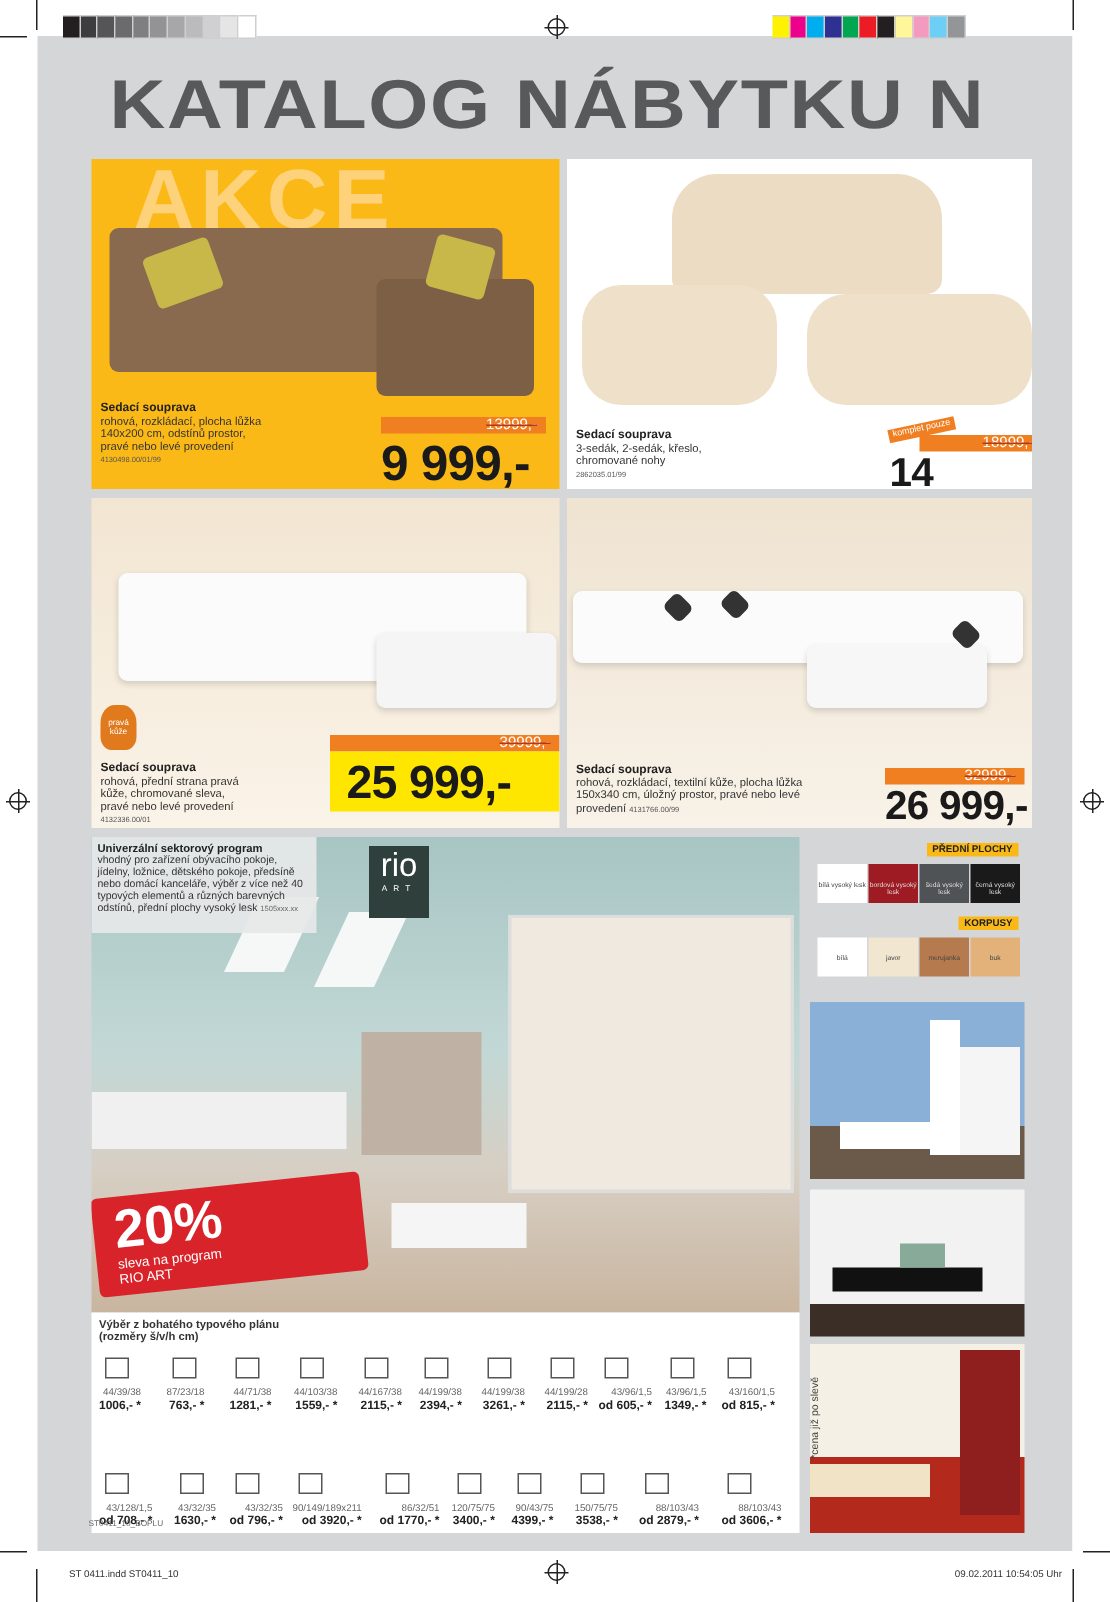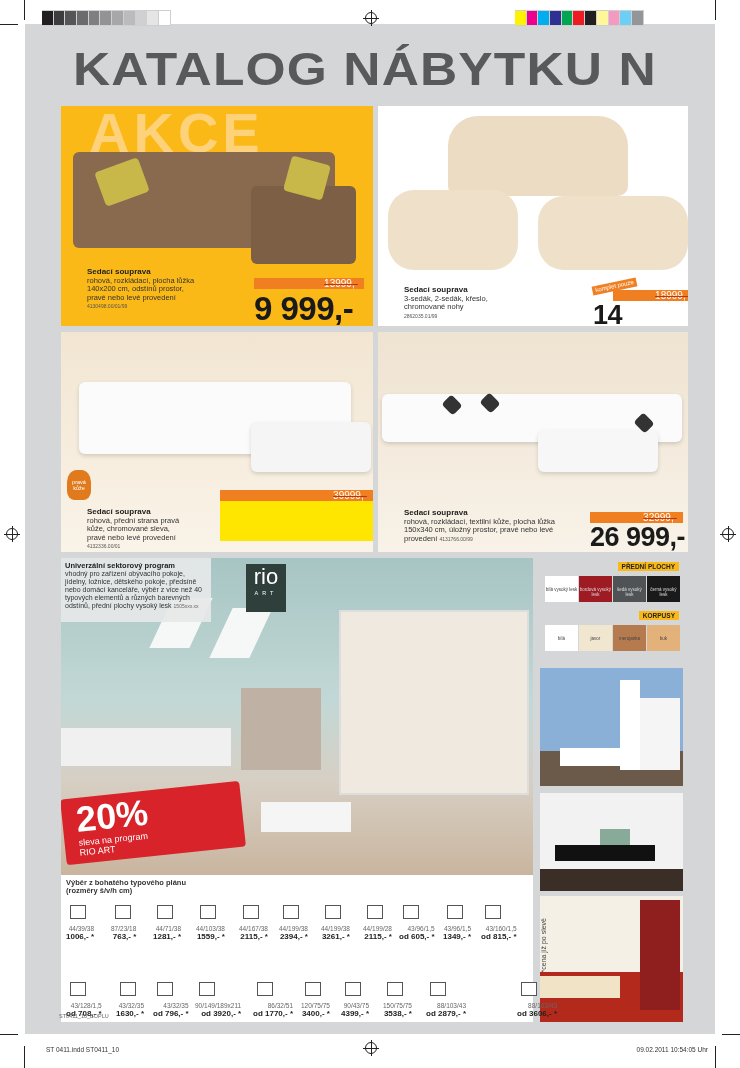--- a/index.html
+++ b/index.html
@@ -12,21 +12,21 @@
   .reg { position: absolute; width: 12px; height: 12px; border: 1px solid #222; border-radius: 50%; }
   .reg::before { content: ""; position: absolute; left: 5px; top: -3px; width: 1px; height: 16px; background: #222; }
   .reg::after { content: ""; position: absolute; top: 5px; left: -3px; height: 1px; width: 16px; background: #222; }
   .title { position: absolute; left: 73px; top: 46px; font-size: 46px; font-weight: 900; color: #58595b; letter-spacing: 1px; white-space: nowrap; font-family: "Liberation Sans", sans-serif; line-height: 1; transform: scaleX(1.12); transform-origin: left; }
   .panel { position: absolute; overflow: hidden; }
   .p1 { left: 61px; top: 106px; width: 312px; height: 220px; background: #fbb917; }
   .p2 { left: 378px; top: 106px; width: 310px; height: 220px; background: #ffffff; }
   .p3 { left: 61px; top: 332px; width: 312px; height: 220px; background: linear-gradient(#f2e6d2, #faf3e8); }
   .p4 { left: 378px; top: 332px; width: 310px; height: 220px; background: linear-gradient(#efe3d1, #f8f2e8); }
   .akce { position: absolute; left: 28px; top: -6px; font-size: 56px; font-weight: 900; color: #fdd27a; letter-spacing: 4px; }
-  .desc { position: absolute; left: 6px; font-size: 7.5px; color: #333; line-height: 8.5px; margin-left: 20px; }
+  .desc { position: absolute; left: 6px; font-size: 7.5px; color: #333; line-height: 8.5px; }
   .desc b { display: block; font-size: 8px; color: #222; }
   .desc .code { font-size: 5px; color: #555; }
   .oldprice { position: absolute; height: 11px; background: #f07f22; color: #fff; font-size: 10px; text-align: right; padding-right: 6px; line-height: 11px; }
   .oldprice span { text-decoration: line-through; text-decoration-color: #b3391c; }
   .newprice { position: absolute; font-size: 27px; font-weight: 900; color: #1a1a1a; letter-spacing: -0.5px; line-height: 1; }
   .yellowbox { position: absolute; background: #ffe600; }
   .sofa { position: absolute; border-radius: 6px; }
   .pillow { position: absolute; border-radius: 4px; }
   .badge-kuze { position: absolute; left: 6px; top: 138px; width: 24px; height: 30px; background: #e07a1d; border-radius: 40% 40% 30% 30%; color: #fff; font-size: 5.5px; text-align: center; padding-top: 9px; line-height: 6px; }
   .komplet { position: absolute; left: 214px; top: 176px; background: #f07f22; color: #fff; font-size: 6px; padding: 1px 3px; transform: rotate(-12deg); line-height: 7px; }
@@ -141,20 +141,21 @@
   <div class="badge-kuze">pravá kůže</div>
   <div class="desc" style="top:176px;">
     <b>Sedací souprava</b>
     <span>rohová, přední strana pravá</span><br>
     <span>kůže, chromované sleva,</span><br>
     <span>pravé nebo levé provedení</span><br>
     <span class="code">4132336.00/01</span>
   </div>
   <div class="oldprice" style="left:159px;top:158px;width:153px;"><span>39999,-</span></div>
   <div class="yellowbox" style="left:159px;top:169px;width:153px;height:40px;"></div>
+  <div class="newprice" style="left:170px;top:174px;font-size:31px;">25 999,-</div>
 </div>
 
 <div class="panel p4">
   <div class="sofa" style="left:4px;top:62px;width:300px;height:48px;background:#fbfbfb;box-shadow:0 2px 4px rgba(0,0,0,0.15);"></div>
   <div class="sofa" style="left:160px;top:98px;width:120px;height:42px;background:#f7f7f7;box-shadow:0 2px 4px rgba(0,0,0,0.15);"></div>
   <div class="pillow" style="left:66px;top:66px;width:16px;height:14px;background:#333;transform:rotate(45deg);"></div>
   <div class="pillow" style="left:104px;top:64px;width:16px;height:14px;background:#333;transform:rotate(45deg);"></div>
   <div class="pillow" style="left:258px;top:84px;width:16px;height:14px;background:#333;transform:rotate(45deg);"></div>
   <div class="desc" style="top:177px;">
     <b>Sedací souprava</b>
@@ -322,21 +323,21 @@
       <div class="item" style="left: 322px; top: 127px;">
         <div class="ic" style="left: 4px; bottom: 22px; width: 16px; height: 14px;"></div>
         <div class="dim">150/75/75</div>
         <div class="pr">3538,- *</div>
       </div>
       <div class="item" style="left: 365px; top: 127px;">
         <div class="ic" style="left: 4px; bottom: 22px; width: 16px; height: 14px;"></div>
         <div class="dim">88/103/43</div>
         <div class="pr">od 2879,- *</div>
       </div>
-      <div class="item" style="left: 420px; top: 127px; margin-left: 36px;">
+      <div class="item" style="left: 420px; top: 127px;">
         <div class="ic" style="left: 4px; bottom: 22px; width: 16px; height: 14px;"></div>
         <div class="dim">88/103/43</div>
         <div class="pr">od 3606,- *</div>
       </div>
     </div>
 </div>
 <div class="vnote">*cena již po slevě</div>
 
 <div class="footcode">ST0411_10_BOPLU</div>
 <div class="slug-left">ST 0411.indd   ST0411_10</div>

